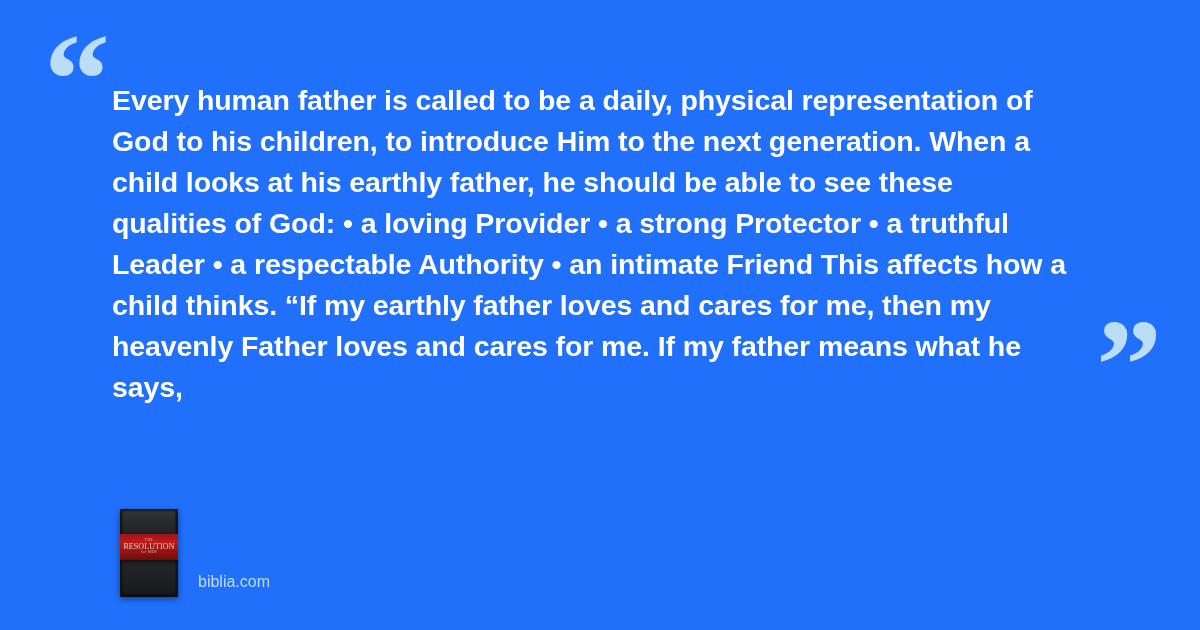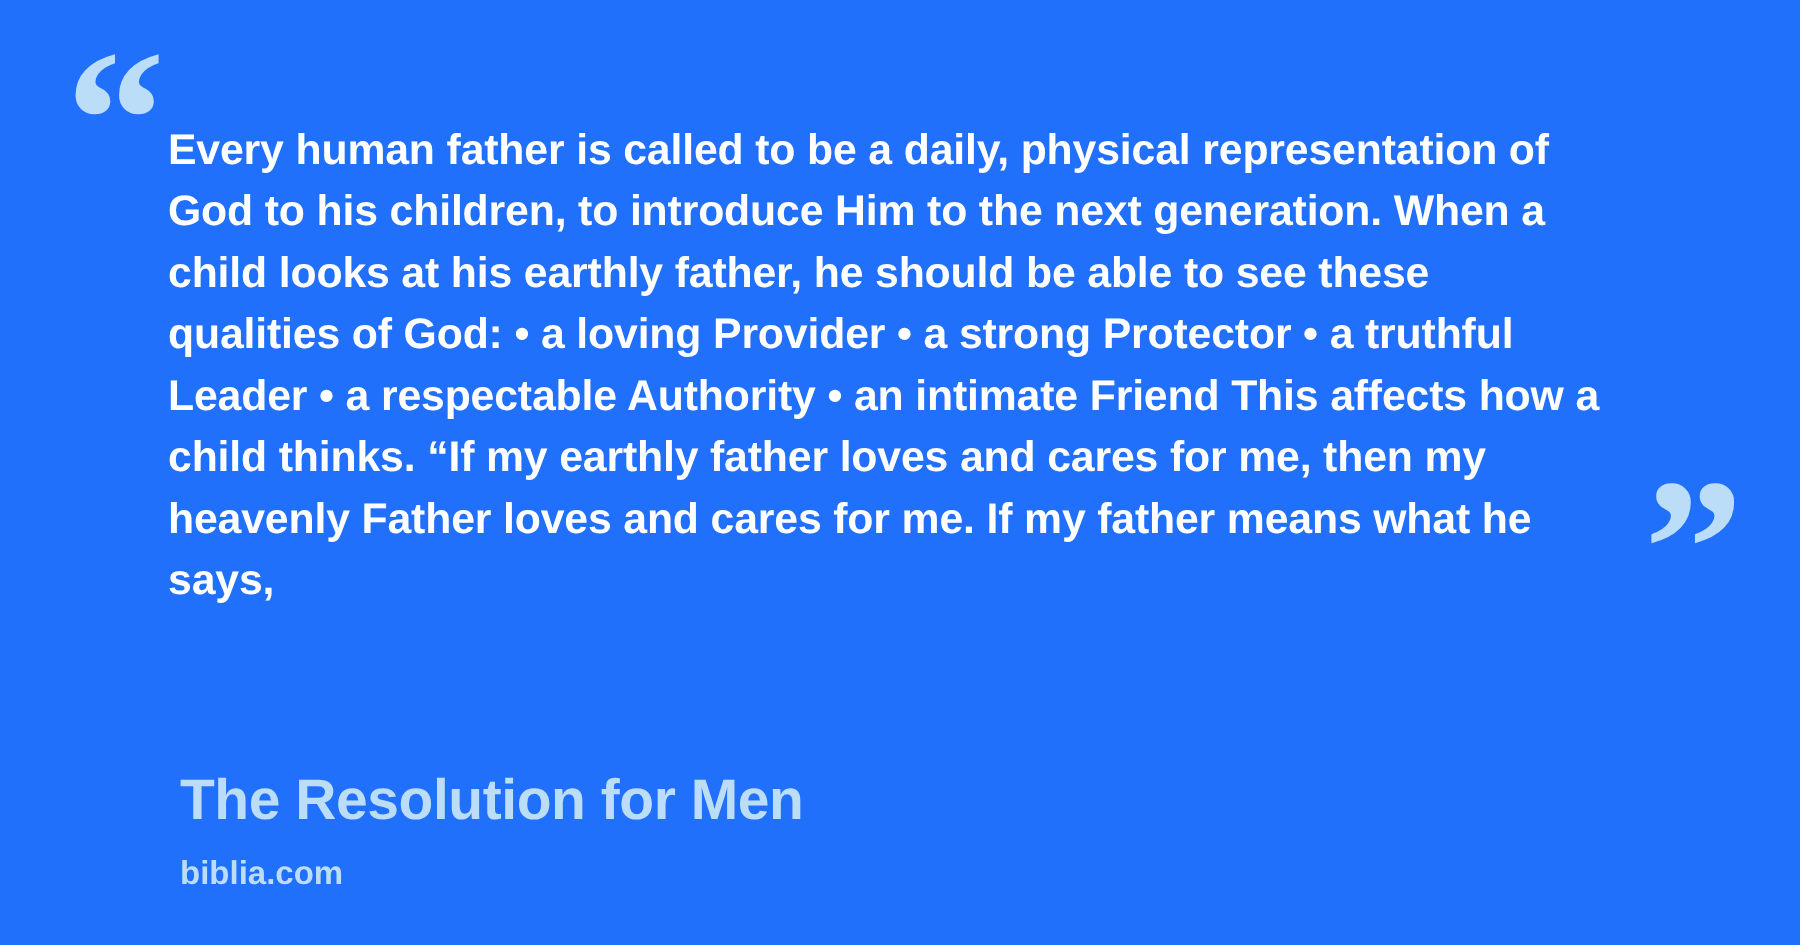--- a/index.html
+++ b/index.html
@@ -122,41 +122,51 @@
   #book-title {
     color:#bcddf8;
     font-size:38px;
     font-weight:700;
     line-height:44px;
     letter-spacing:-0.3px;
     white-space:nowrap;
   }
   #site-name {
     color:#bcddf8;
-    font-size:22px;
-    font-weight:700;
+    font-size:16px;
+    font-weight:400;
     line-height:27px;
     margin-top:12px;
     white-space:nowrap;
   }
 </style>
 </head>
 <body>
 
 <div id="card">
 
   <span id="quote-open" class="quote-glyph">“</span>
 
   <div id="quote-text">Every human father is called to be a daily, physical representation of God to his children, to introduce Him to the next generation. When a child looks at his earthly father, he should be able to see these qualities of God: • a loving Provider • a strong Protector • a truthful Leader • a respectable Authority • an intimate Friend This affects how a child thinks. “If my earthly father loves and cares for me, then my heavenly Father loves and cares for me. If my father means what he says,</div>
 
   <span id="quote-close" class="quote-glyph">”</span>
 
   <div id="footer">
 
+    <div id="book-cover">
+      <div class="edge-top"></div>
+      <div class="edge-left"></div>
+      <div class="edge-right"></div>
+      <div class="edge-bottom"></div>
+      <div id="book-banner">
+        <span class="l1">THE</span>
+        <span class="l2">RESOLUTION</span>
+        <span class="l3">for MEN</span>
+      </div>
+    </div>
 
     <div id="footer-text">
-      <div id="book-title">The Resolution for Men</div>
       <div id="site-name">biblia.com</div>
     </div>
 
   </div>
 
 </div>
 
 </body></html>

